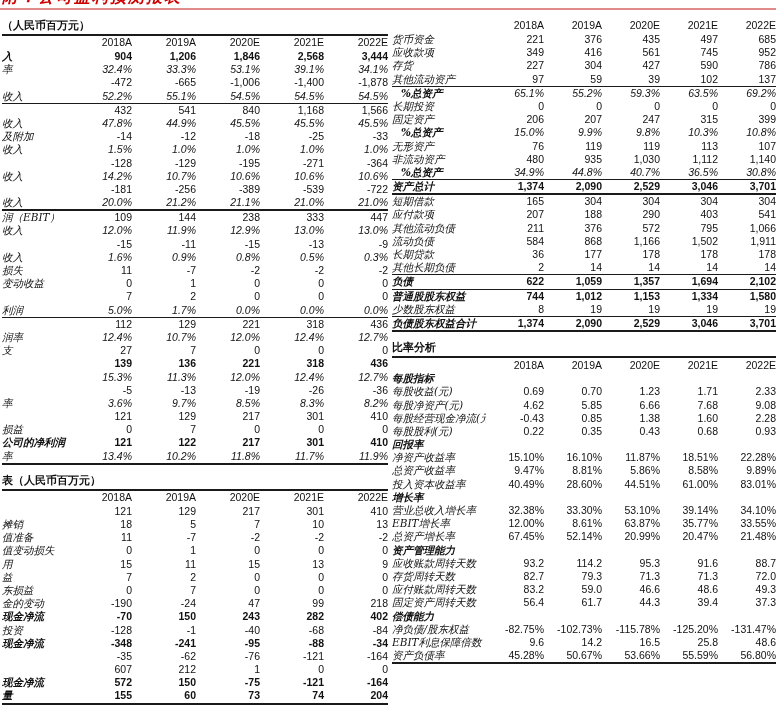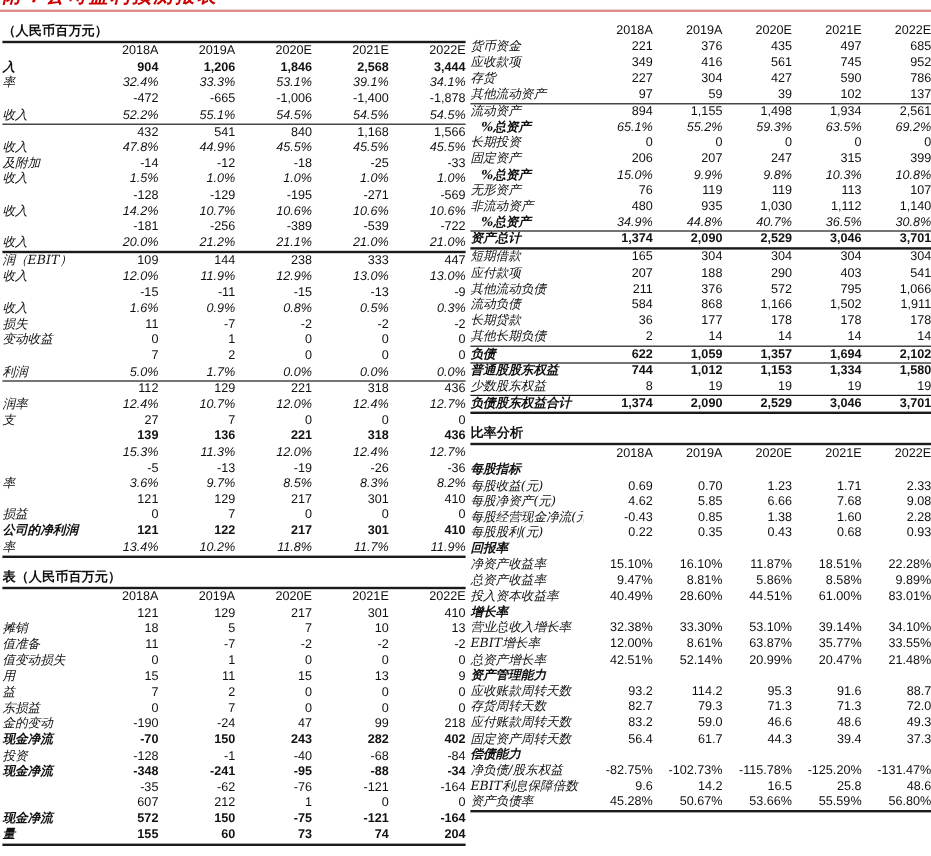--- a/index.html
+++ b/index.html
@@ -112,21 +112,21 @@
           <span class="val">1.0%</span>
           <span class="val">1.0%</span>
           <span class="val">1.0%</span>
         </div>
         <div class="row">
           <span class="lbl"></span>
           <span class="val">-128</span>
           <span class="val">-129</span>
           <span class="val">-195</span>
           <span class="val">-271</span>
-          <span class="val">-569</span>
+          <span class="val">-364</span>
         </div>
         <div class="row i">
           <span class="lbl">收入</span>
           <span class="val">14.2%</span>
           <span class="val">10.7%</span>
           <span class="val">10.6%</span>
           <span class="val">10.6%</span>
           <span class="val">10.6%</span>
         </div>
         <div class="row">
@@ -465,28 +465,20 @@
           <span class="val">786</span>
         </div>
         <div class="row bb1">
           <span class="lbl">其他流动资产</span>
           <span class="val">97</span>
           <span class="val">59</span>
           <span class="val">39</span>
           <span class="val">102</span>
           <span class="val">137</span>
         </div>
-        <div class="row">
-          <span class="lbl">流动资产</span>
-          <span class="val">894</span>
-          <span class="val">1,155</span>
-          <span class="val">1,498</span>
-          <span class="val">1,934</span>
-          <span class="val">2,561</span>
-        </div>
         <div class="row i ind">
           <span class="lbl">%总资产</span>
           <span class="val">65.1%</span>
           <span class="val">55.2%</span>
           <span class="val">59.3%</span>
           <span class="val">63.5%</span>
           <span class="val">69.2%</span>
         </div>
         <div class="row">
           <span class="lbl">长期投资</span>
@@ -711,21 +703,21 @@
         <div class="row">
           <span class="lbl">EBIT增长率</span>
           <span class="val">12.00%</span>
           <span class="val">8.61%</span>
           <span class="val">63.87%</span>
           <span class="val">35.77%</span>
           <span class="val">33.55%</span>
         </div>
         <div class="row">
           <span class="lbl">总资产增长率</span>
-          <span class="val">42.51%</span>
+          <span class="val">67.45%</span>
           <span class="val">52.14%</span>
           <span class="val">20.99%</span>
           <span class="val">20.47%</span>
           <span class="val">21.48%</span>
         </div>
         <div class="row sec">
           <span class="lbl">资产管理能力</span>
         </div>
         <div class="row">
           <span class="lbl">应收账款周转天数</span>

